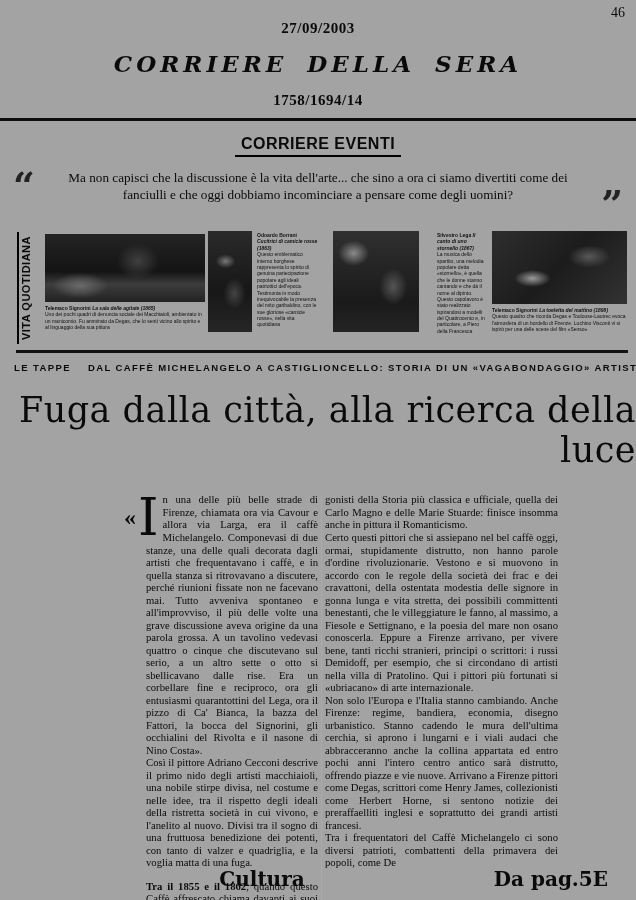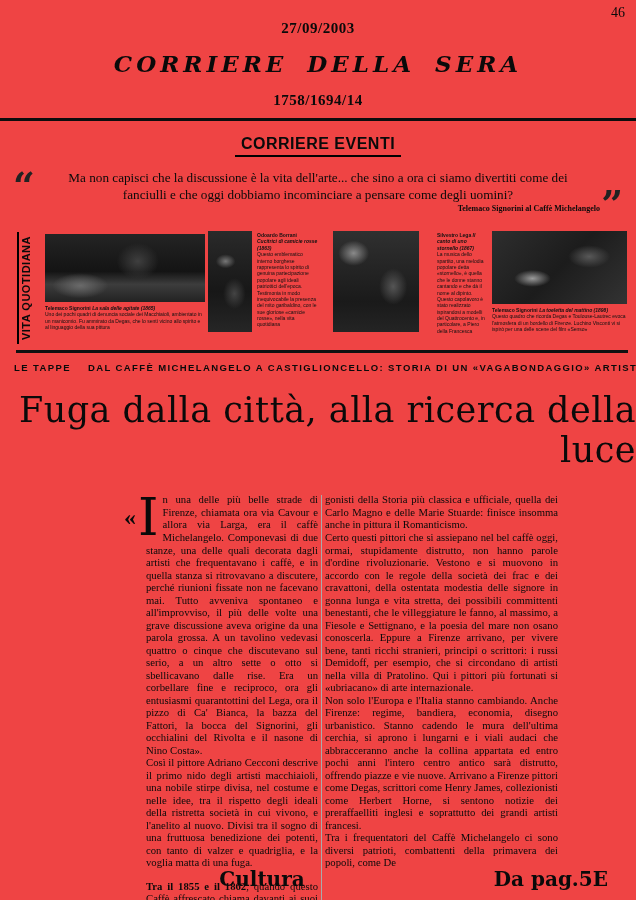--- a/index.html
+++ b/index.html
@@ -1,17 +1,17 @@
 <!DOCTYPE html>
 <html><head>
 <meta charset="utf-8">
 <style>
   html,body{margin:0;padding:0;background:#e8e8e8;}
   .page{
-    position:relative;width:636px;height:900px;background:#ef4444;
+    position:relative;width:636px;height:900px;background:#a3a3a3;
     font-family:"Liberation Serif",serif;color:#0a0a0a;overflow:hidden;
     margin:0 auto;
   }
   
   .page-number{position:absolute;top:5px;right:11px;font-size:14px;font-family:"Liberation Serif",serif;}
   .header{padding-top:20px;text-align:center;border-radius:10px;}
   .date-line{font-size:15px;font-weight:bold;letter-spacing:.5px;}
   .masthead{
     margin-top:13px;font-family:"DejaVu Serif",serif;font-style:italic;font-weight:bold;
     font-size:23px;letter-spacing:4px;word-spacing:8px;
@@ -108,21 +108,20 @@
     <div class="rule-thick"></div>
   </div>
 
   <div class="banner-wrap">
     <span class="banner">CORRIERE EVENTI</span>
   </div>
 
   <div class="quote">
     <span class="quote-mark open">“</span>
     <div class="quote-text">Ma non capisci che la discussione è la vita dell'arte... che sino a ora ci siamo divertiti come dei fanciulli e che oggi dobbiamo incominciare a pensare come degli uomini?</div>
-    <div class="quote-attr">Telemaco Signorini al Caffè Michelangelo</div>
     <span class="quote-mark close">”</span>
   </div>
 
   <div class="strip">
     <div class="side-label">
       <span>VITA QUOTIDIANA</span>
     </div>
 
     <div class="photo ph1"></div>
     <div class="cap cap1">

